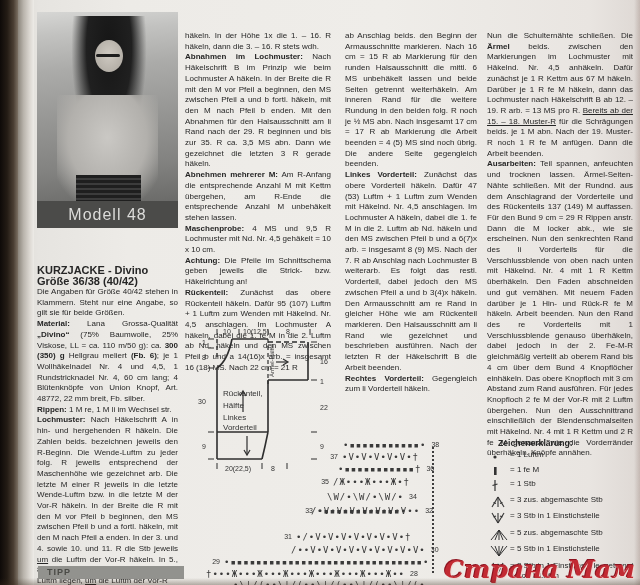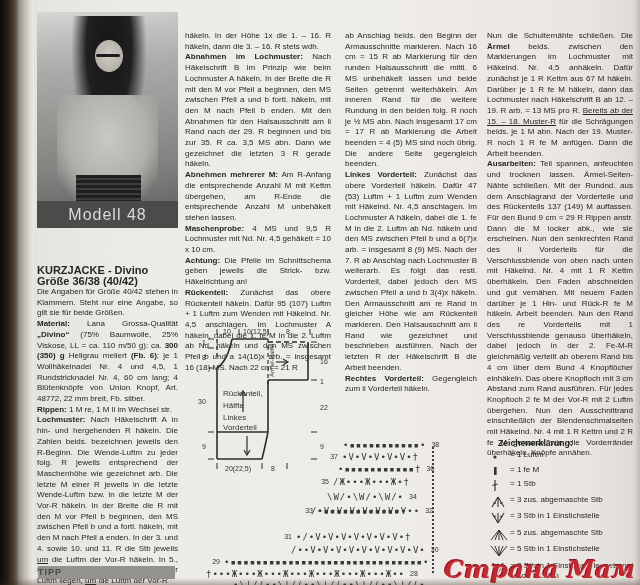--- a/index.html
+++ b/index.html
@@ -37,21 +37,21 @@
   .col b.lead{font-weight:bold;}
   .col h3{margin:0;font-size:11px;line-height:11px;}
   #col1{left:37px;top:246px;width:141px;}
   #col2{left:185px;top:12px;width:146px;}
   #col3{left:345px;top:12px;width:132px;}
   #col4{left:487px;top:12px;width:146px;}
   .u{text-decoration:underline;}
 
   
   .tipp{position:absolute;left:38px;top:566px;width:137px;height:13px;background:#92928e;
-        color:#4b4b47;font-weight:bold;font-size:9px;line-height:13px;letter-spacing:1px;}
+        color:#4b4b47;font-weight:bold;font-size:9px;line-height:13px;padding-left:9px;letter-spacing:1px;}
 
   
   .schem{position:absolute;left:183px;top:312px;width:158px;height:163px;}
   .schem text{font-family:"Liberation Sans",sans-serif;font-size:7px;fill:#333;}
   .schem .big{font-size:8px;}
   .schem path,.schem line,.schem polyline{stroke:#2e2e2e;fill:none;}
 
   
   .crow{position:absolute;font-family:"DejaVu Sans Mono",monospace;font-size:9px;letter-spacing:1px;color:#3a3a3a;white-space:nowrap;}
   .crow .clbl{position:absolute;right:calc(100% + 4px);top:1px;font-family:"Liberation Sans",sans-serif;font-size:7px;letter-spacing:0;color:#333;}

